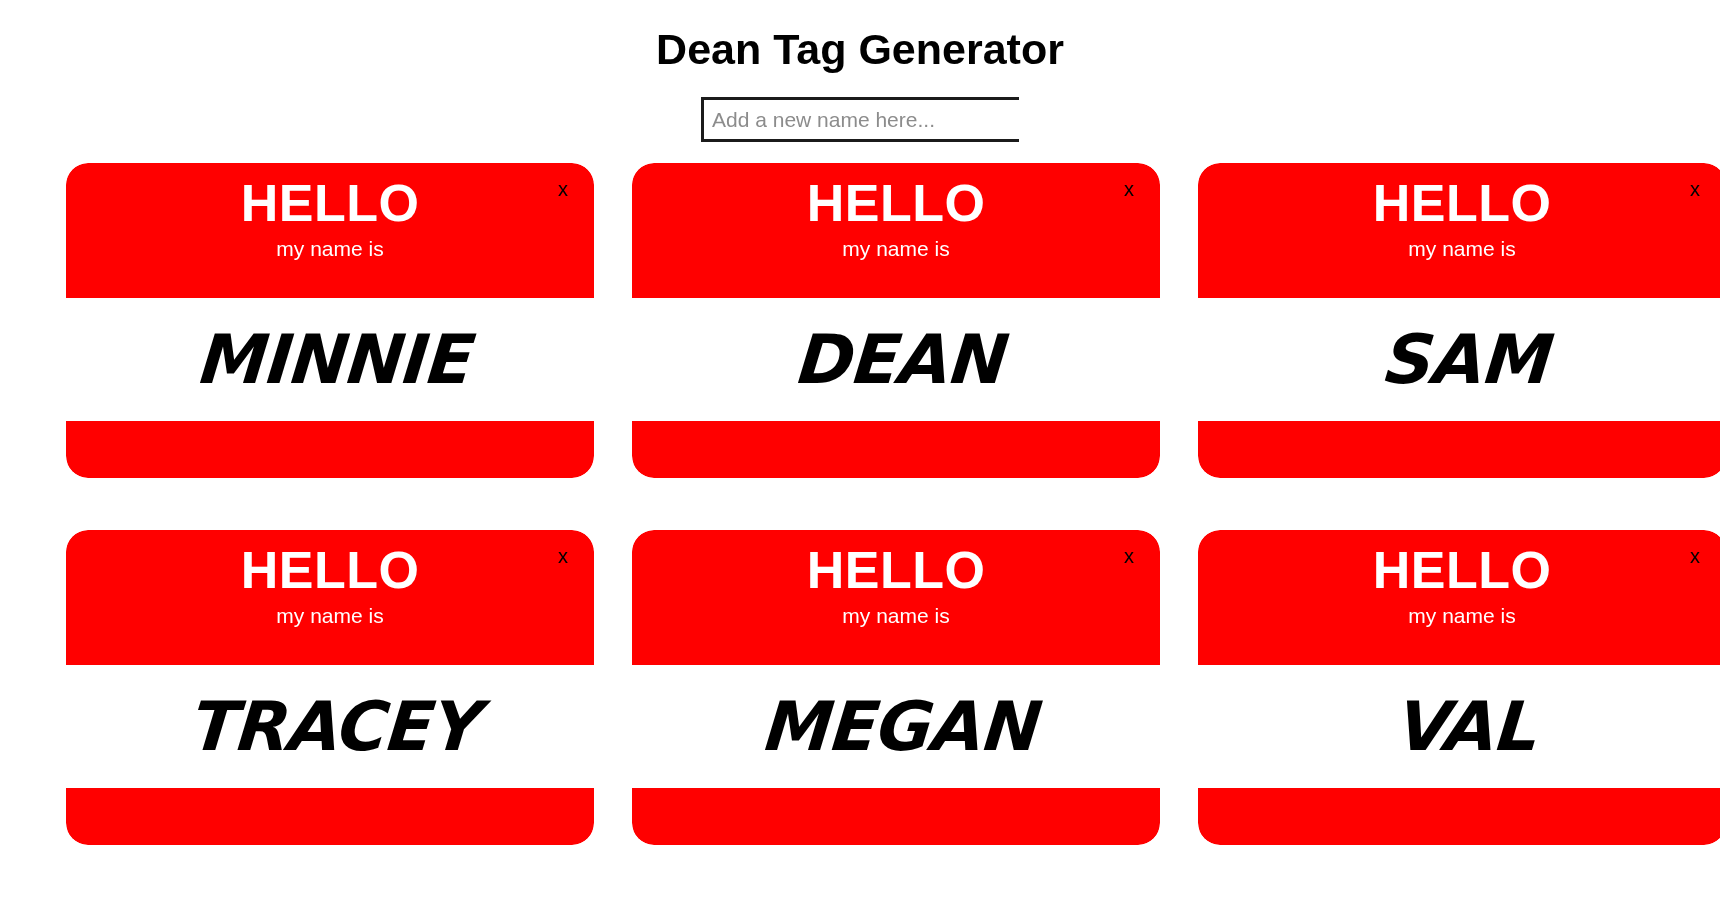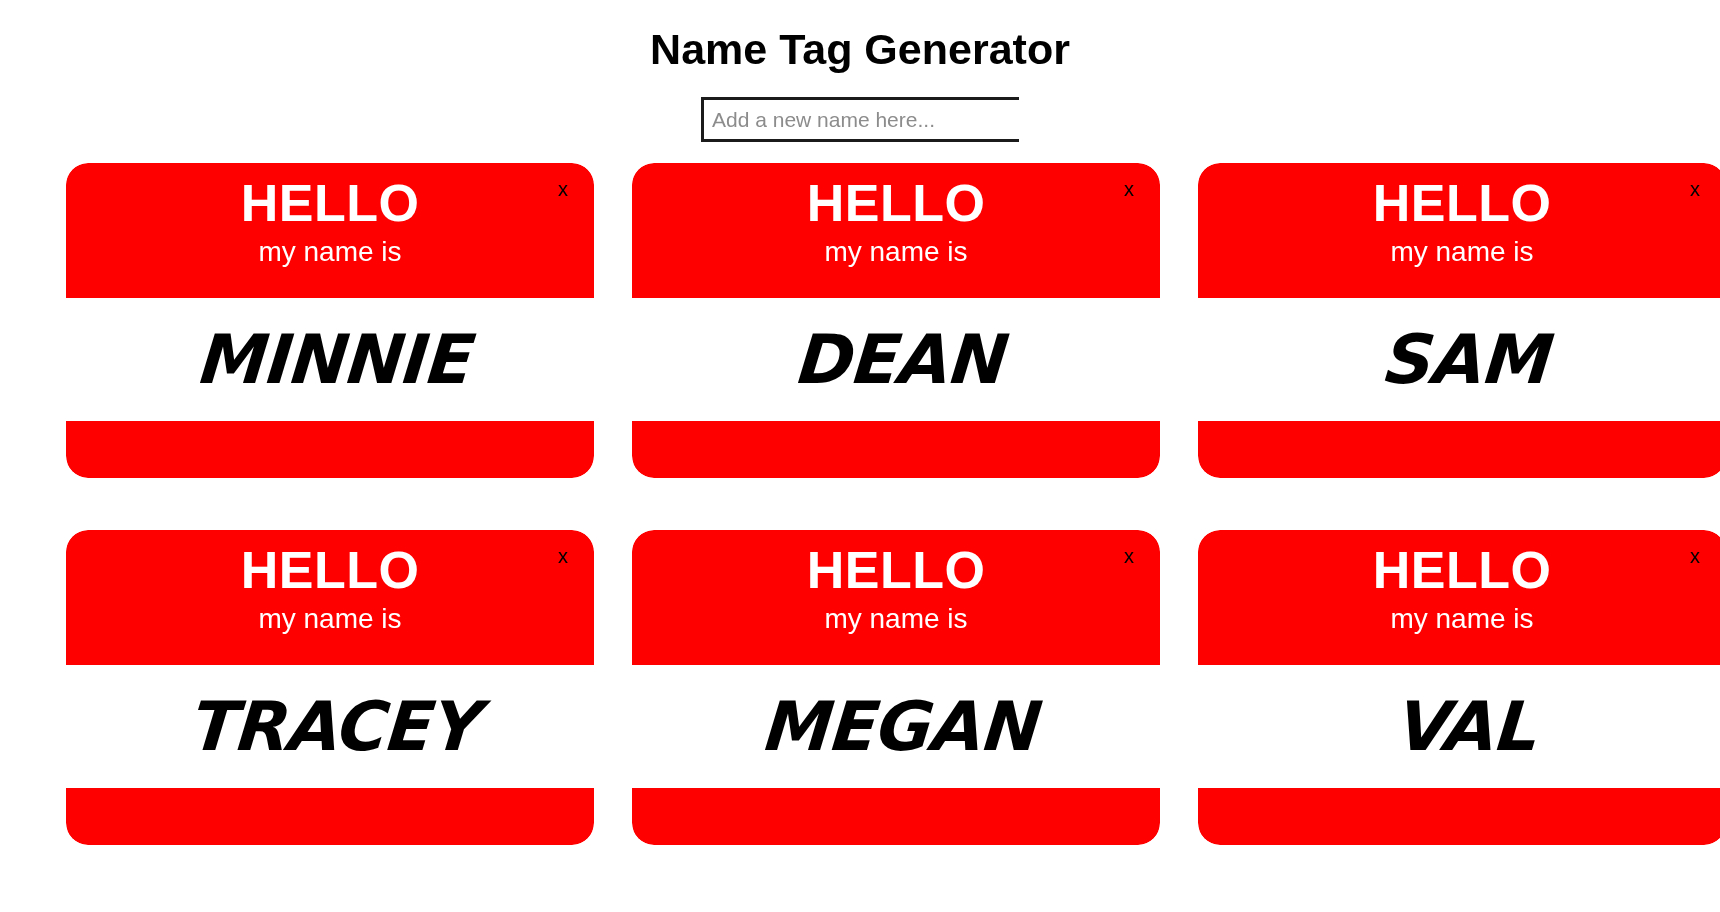--- a/index.html
+++ b/index.html
@@ -108,21 +108,21 @@
     font-size: 52px;
     font-weight: bold;
     text-align: center;
     line-height: 1.08;
     letter-spacing: 0.5px;
     margin: 0;
   }
 
   .tag-subtitle {
     color: #ffffff;
-    font-size: 28px;
+    font-size: 21px;
     font-weight: normal;
     text-align: center;
     margin: 0;
     margin-top: 6px;
     line-height: 1.1;
   }
 
   .tag-close {
     position: absolute;
     top: 14px;
@@ -166,21 +166,21 @@
     height: 57px;
     border-bottom-left-radius: 22px;
     border-bottom-right-radius: 22px;
   }
 </style>
 </head>
 <body>
 
 <div class="page">
 
-  <h1 class="page-title">Name Tag Generator</h1>
+  <h1 class="page-title">Dean Tag Generator</h1>
 
   <div class="form-row">
     <input class="name-input" type="text" placeholder="Add a new name here..." style="">
   </div>
 
   <div class="tag-grid" id="tag-grid">
       <div class="name-tag">
         <div class="tag-header">
           <div class="tag-hello">HELLO</div>
           <div class="tag-subtitle">my name is</div>

